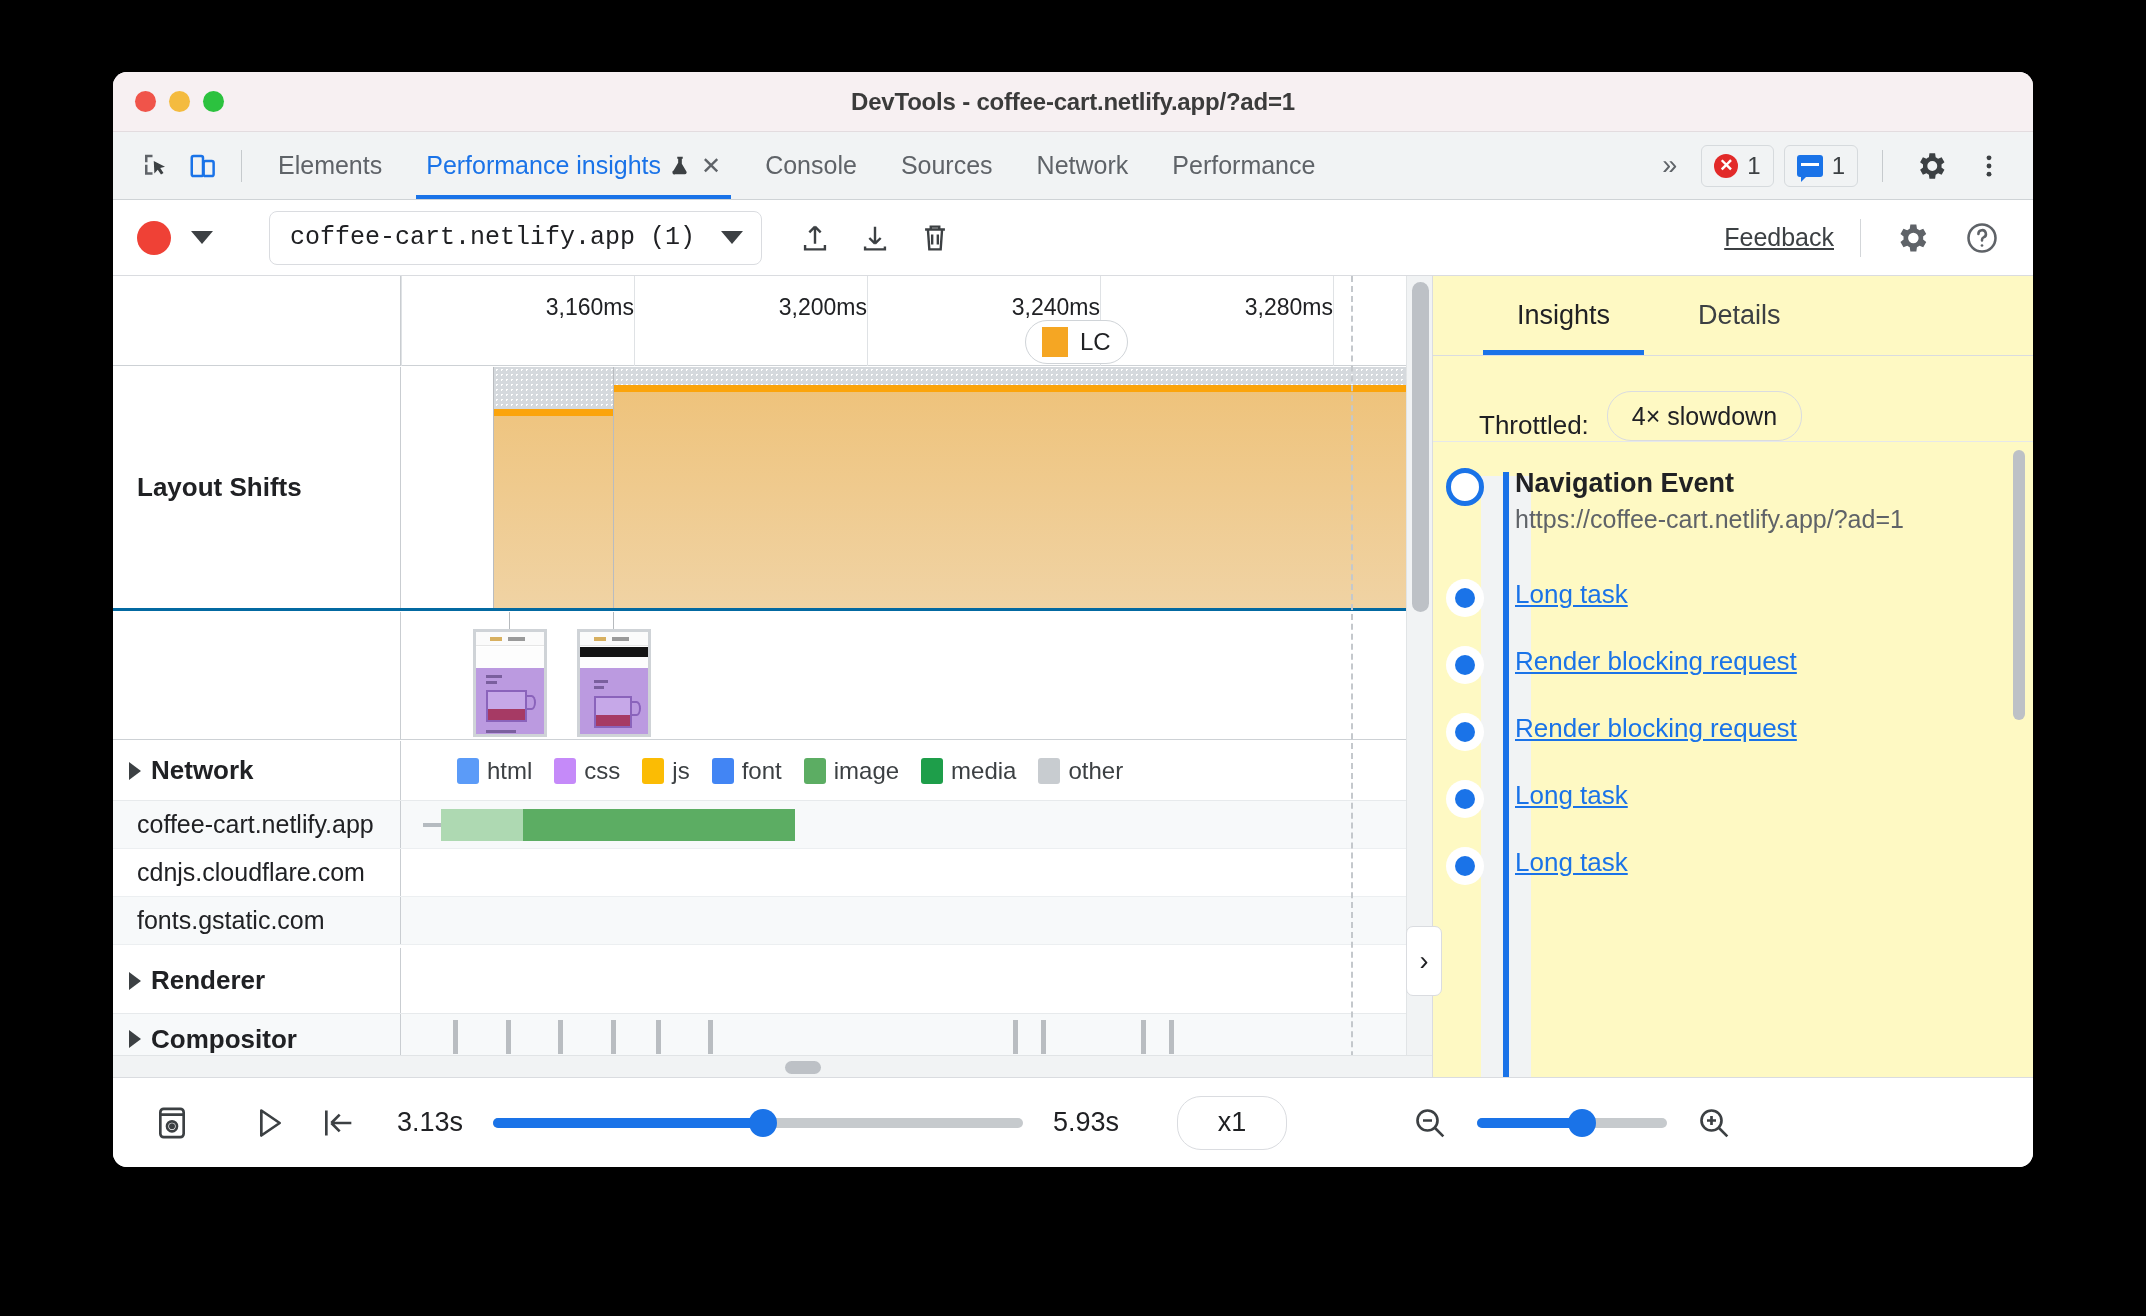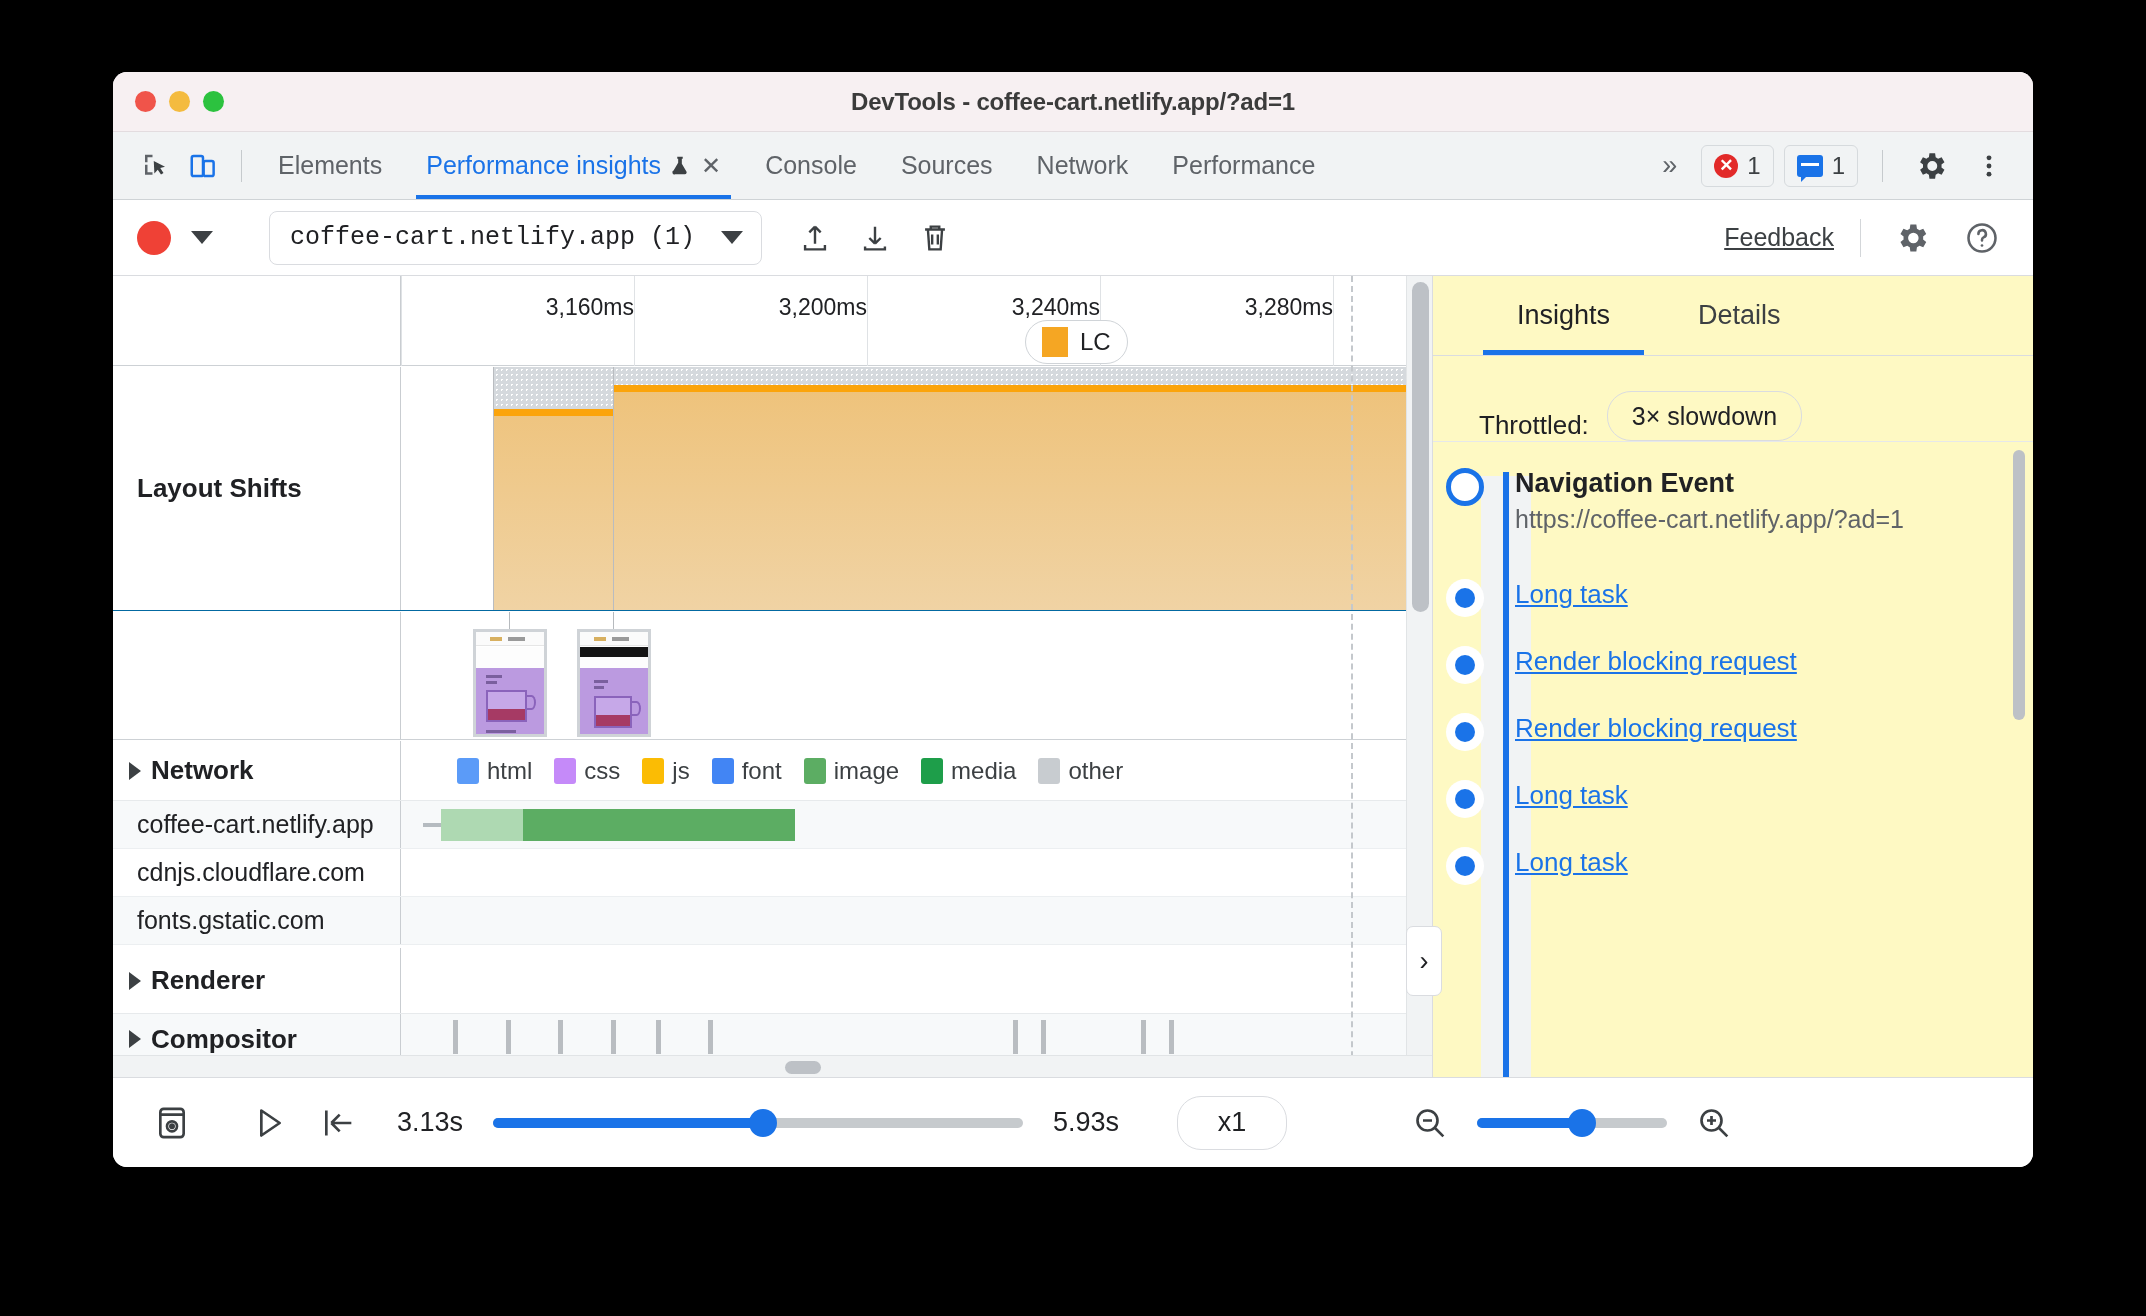--- a/index.html
+++ b/index.html
@@ -180,21 +180,21 @@
     height: 44px; display: flex; align-items: center; gap: 12px;
     background: #fff; border: 1px solid #d0d4d8; border-radius: 22px;
     padding: 0 16px; font-size: 24px; color: #202124;
     overflow: hidden;
   }
   .lcp-swatch { width: 26px; height: 30px; background: #f5a623; }
 
   
   .ls-row {
     position: absolute; left: 0; top: 91px; width: 100%; height: 244px;
-    border-bottom: 1px solid #0369a1;
+    border-bottom: 3px solid #0369a1;
   }
   .ls-label {
     position: absolute; left: 0; top: 0; width: 288px; height: 100%;
     border-right: 1px solid #c9cdd1;
     display: flex; align-items: center; padding-left: 24px;
     font-size: 26px; font-weight: bold; color: #202124;
   }
   .ls-track { position: absolute; left: 288px; right: 0; top: 0; height: 100%; overflow: hidden; }
   .shift-block {
     position: absolute; top: 0; bottom: 0;
@@ -706,21 +706,21 @@
           <div class="side-tab active">
               <span>Insights</span>
             </div>
           <div class="side-tab">
               <span>Details</span>
             </div>
         </div>
 
         <div class="throttle-row">
           <span>Throttled:</span>
-          <span class="pill">3× slowdown</span>
+          <span class="pill">4× slowdown</span>
         </div>
 
         <div class="insight-list">
           <div class="rail-shadow"></div>
           <div class="rail"></div>
 
           <div class="ins-item" style="margin-top:26px">
             <span class="node-open"></span>
             <div class="ins-body">
               <div class="ins-title">Navigation Event</div>

